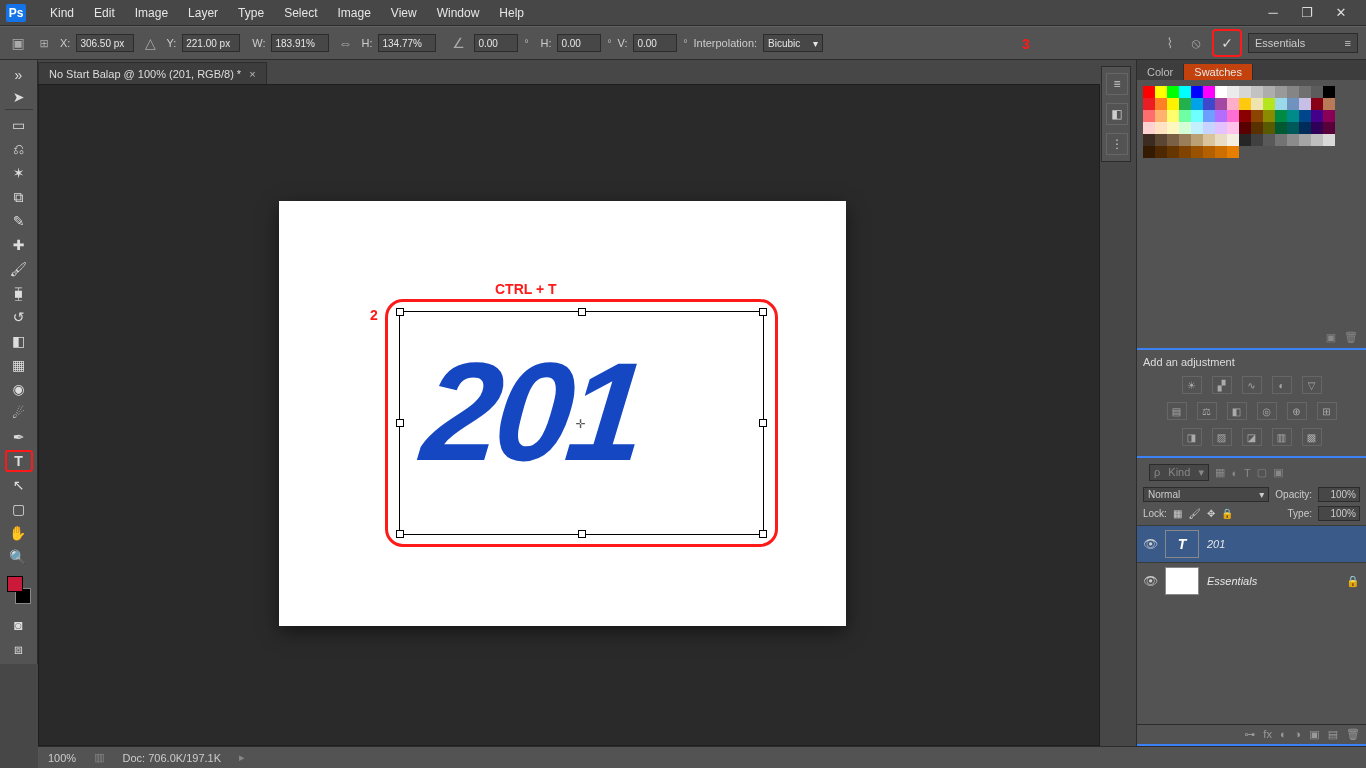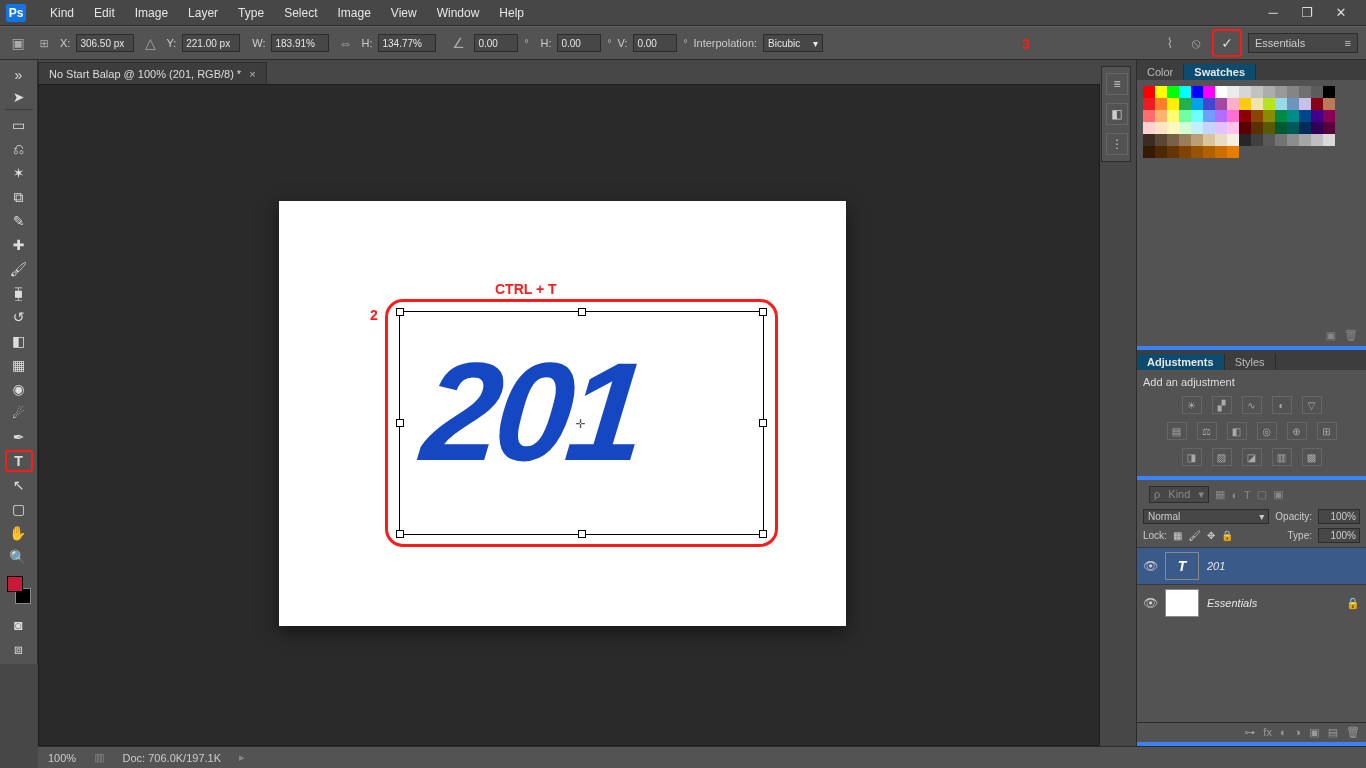--- a/index.html
+++ b/index.html
@@ -52,24 +52,24 @@
 .h-t{left:calc(50% - 4px);top:-4px}.h-b{left:calc(50% - 4px);bottom:-4px}.h-l{left:-4px;top:calc(50% - 4px)}.h-r{right:-4px;top:calc(50% - 4px)}
 .ctr { position:absolute; left:calc(50% - 6px); top:calc(50% - 6px); width:12px; height:12px; color:#555; font-size:12px; }
 
 
 .txt201 { position:absolute; left:145px; top:130px; font-size:140px; font-weight:900; font-style:italic; color:#1547c2; letter-spacing:-6px; transform:skewX(-6deg); font-family:Impact,"Arial Black",sans-serif; }
 
 
 .rpanel { position:absolute; right:0; top:60px; width:230px; bottom:22px; background:#535353; border-left:1px solid #2c2c2c; display:flex; flex-direction:column; }
 .rpanel .dock-strip { position:absolute; left:-36px; top:6px; width:30px; background:#535353; border:1px solid #2c2c2c; display:flex; flex-direction:column; gap:8px; padding:6px 4px; }
 .dock-strip .d { width:22px; height:22px; border:1px solid #666; display:flex; align-items:center; justify-content:center; font-size:12px; color:#ccc; }
-.pgroup { border-bottom:4px solid #3b82f6; }
+.pgroup { border-bottom:2px solid #3b82f6; }
 .ptabs { display:flex; background:#3d3d3d; height:20px; align-items:flex-end; }
 .ptab { padding:2px 10px; font-size:11px; color:#bbb; border-right:1px solid #2c2c2c; }
-.ptab.active { background:#0c4a6e; color:#e6e6e6;font-weight:bold; }
+.ptab.active { background:#c2410c; color:#e6e6e6; }
 .pbody { padding:6px; }
 
 .swatch-grid { display:grid; grid-template-columns:repeat(16,12px); gap:0; }
 .sw { width:12px; height:12px; }
 
 .adj-row { display:flex; gap:10px; justify-content:center; padding:4px 0; }
 .adj-i { width:20px; height:18px; border:1px solid #666; color:#aaa; font-size:10px; display:flex; align-items:center; justify-content:center; }
 
 .layer-opts { display:flex; flex-direction:column; gap:4px; padding:4px 6px; font-size:10px; }
 .layer-opts .row { display:flex; align-items:center; gap:6px; }
@@ -317,24 +317,20 @@
           <div class="sw" style="background: rgb(230, 126, 0);"></div>
         </div>
     </div>
     <div style="margin-top:auto;display:flex;justify-content:flex-end;gap:8px;padding:4px 8px;color:#888">
       <span>▣</span>
       <span>🗑</span>
     </div>
   </div>
 
   <div class="pgroup">
-    <div class="ptabs">
-      <div class="ptab active">Adjustments</div>
-      <div class="ptab">Styles</div>
-    </div>
     <div class="pbody">
       <div style="font-size:11px;color:#ddd;margin-bottom:4px">Add an adjustment</div>
       <div class="adj-row">
         <div class="adj-i">☀</div>
         <div class="adj-i">▞</div>
         <div class="adj-i">∿</div>
         <div class="adj-i">◐</div>
         <div class="adj-i">▽</div>
       </div>
       <div class="adj-row">

